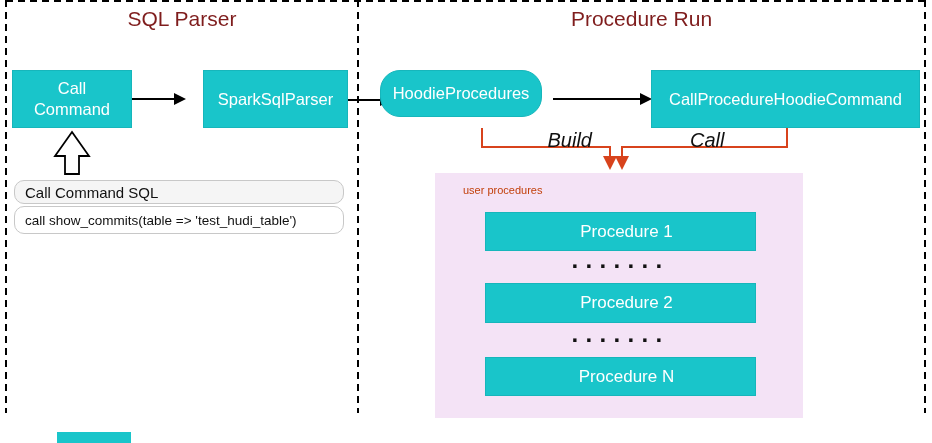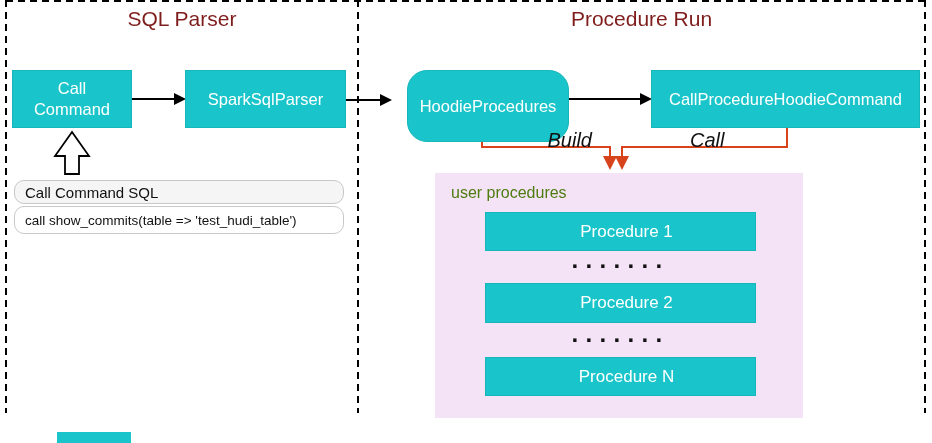--- a/index.html
+++ b/index.html
@@ -12,39 +12,39 @@
     position:absolute;top:7px;font-size:21px;line-height:24px;text-align:center;color:#7f1d1d;
   }
   .title-sql{left:6px;width:352px;}
   .title-run{left:358px;width:567px;}
   .node{
     position:absolute;background:#19c5ca;border:1px solid #16b6bb;
     display:flex;align-items:center;justify-content:center;text-align:center;
     color:#fff;font-size:16.5px;line-height:1.25;box-sizing:border-box;
   }
   .node-call-command{left:12px;top:70px;width:120px;height:58px;padding:0 14px;}
-  .node-spark{left:185px;top:70px;width:161px;height:58px;}
-  .node-hoodie{left:407px;top:70px;width:162px;height:72px;border-radius:20px;}
+  .node-spark{left:203px;top:70px;width:145px;height:58px;}
+  .node-hoodie{left:380px;top:70px;width:162px;height:47px;border-radius:20px;}
   .node-cphc{left:651px;top:70px;width:269px;height:58px;font-size:16.5px;}
   .edge-label{position:absolute;top:129px;font-size:20px;color:#111;font-style:italic;}
   .edge-build{left:540px;width:52px;text-align:right;}
   .edge-call{left:690px;width:50px;text-align:left;}
   .sql-cell{
     position:absolute;left:14px;width:330px;box-sizing:border-box;
     border:1px solid #c8c8c8;border-radius:10px;background:#fff;
     display:flex;align-items:center;padding:0 10px;color:#111;
   }
   .sql-header{top:180px;height:24px;background:#f5f5f5;font-size:15px;}
   .sql-row1{top:206px;height:28px;font-size:13.5px;}
   .sql-row2{top:236px;height:28px;font-size:13.5px;}
   .user-proc{
     position:absolute;left:435px;top:173px;width:368px;height:245px;
     background:#f4e3f6;
   }
-  .user-proc-label{position:absolute;left:16px;top:11px;font-size:16px;color:#4d7c0f;}
+  .user-proc-label{position:absolute;left:28px;top:11px;font-size:11px;color:#c2410c;}
   .proc-box{
     position:absolute;left:50px;width:271px;background:#19c5ca;border:1px solid #16b6bb;
     display:flex;align-items:center;justify-content:center;
     color:#fff;font-size:17px;box-sizing:border-box;padding-left:12px;
   }
   .proc-1{top:39px;height:39px;}
   .proc-2{top:110px;height:40px;text-align:right;}
   .proc-n{top:184px;height:39px;}
   .dots{
     position:absolute;left:50px;width:271px;text-align:center;color:#111;

